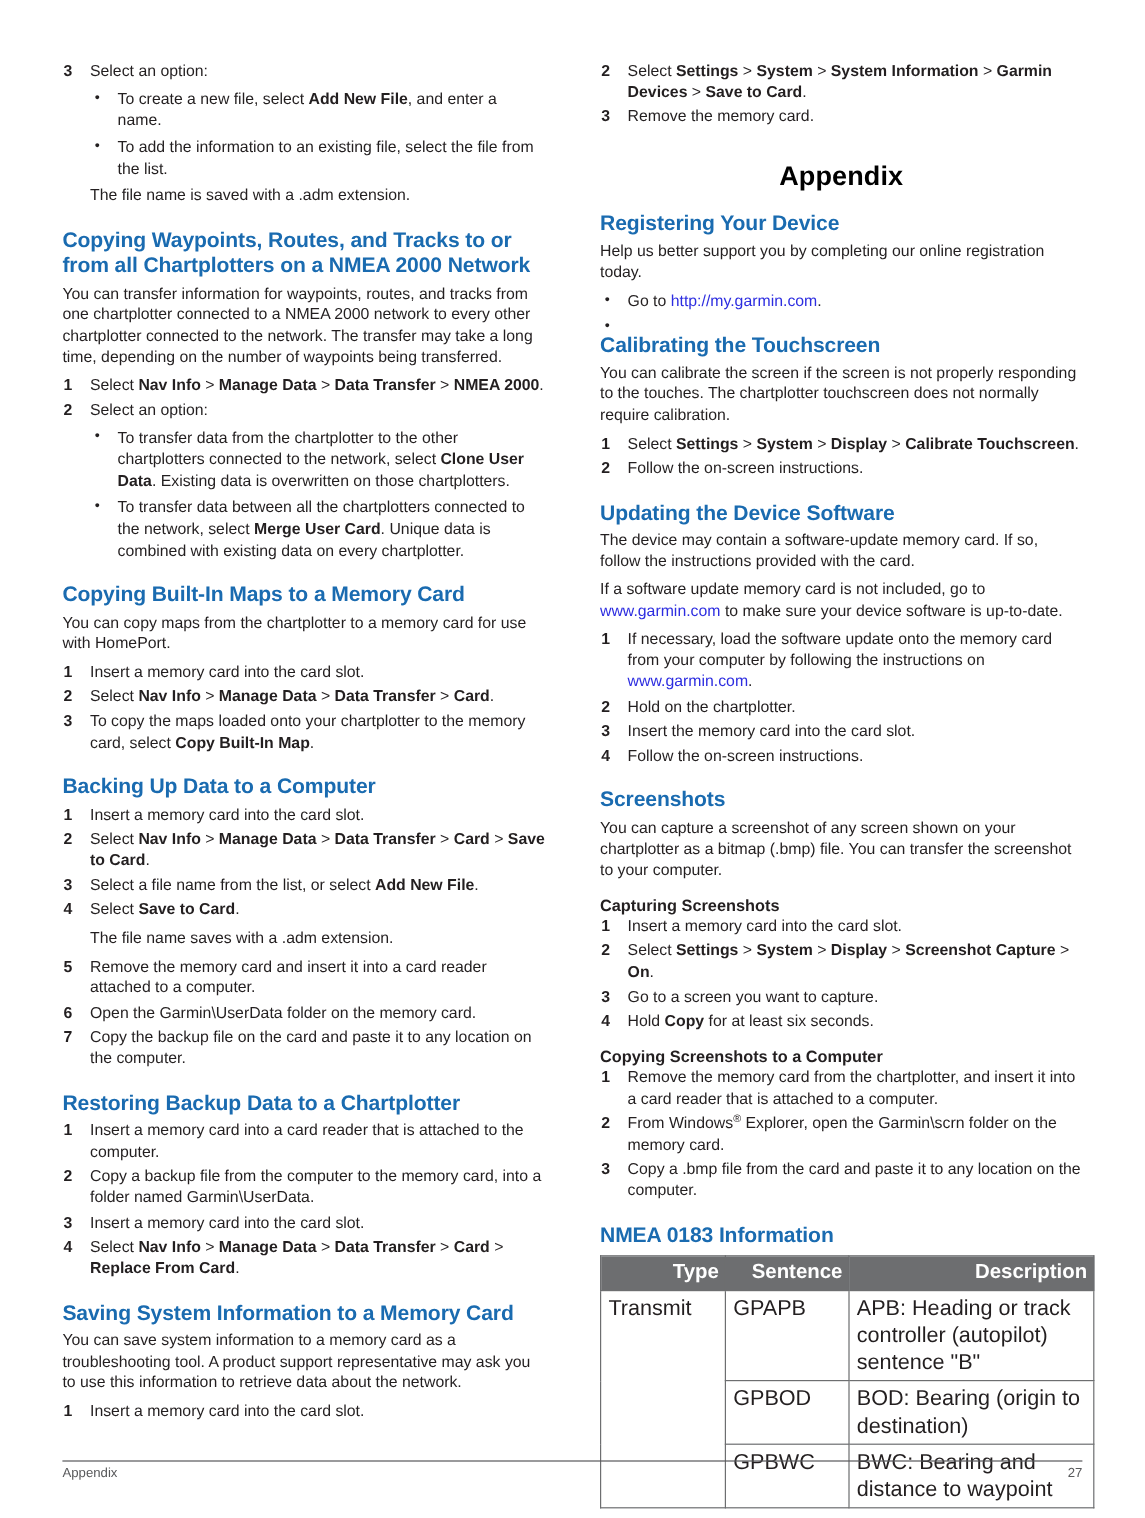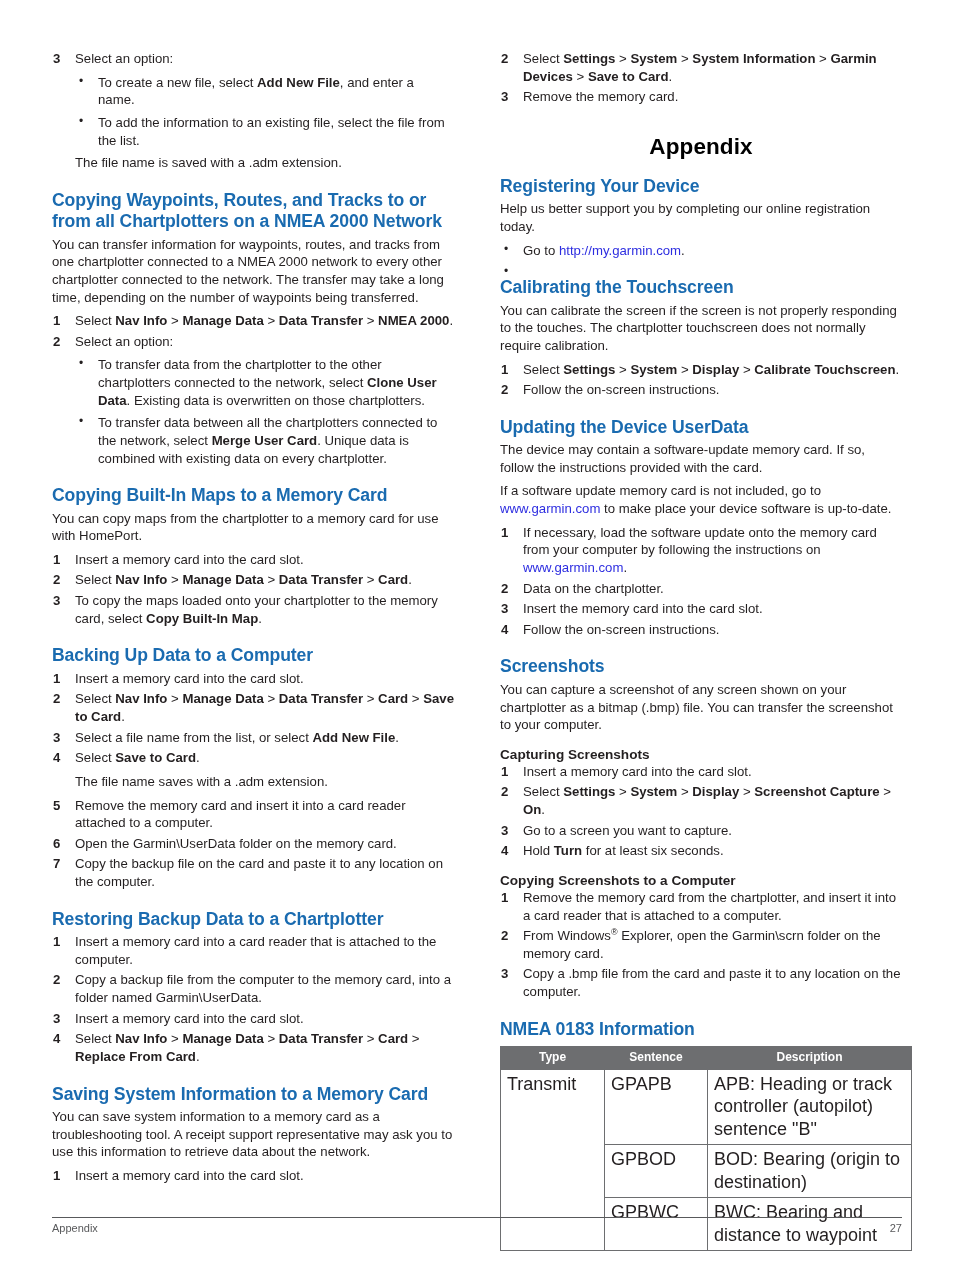--- a/index.html
+++ b/index.html
@@ -124,23 +124,23 @@
   
   table.nmea {
     border-collapse: collapse;
     width: 411px;
     margin-top: 6px;
     table-layout: fixed;
   }
   table.nmea th {
     background: #6d6e70;
     color: #ffffff;
-    font-size: 12px;
+    font-size: 17px;
     font-weight: bold;
-    text-align: center;
+    text-align: right;
     padding: 3px 5px 4px 5px;
     border: 1px solid #6d6e70;
     line-height: 1.2;
   }
   table.nmea td {
     font-size: 18px;
     color: #231f20;
     padding: 3px 5px 4px 6px;
     border: 1px solid #6d6e70;
     vertical-align: top;
@@ -258,21 +258,21 @@
         </li>
         <li>
           <span class="num">3</span><span>Insert a memory card into the card slot.</span>
         </li>
         <li>
           <span class="num">4</span><span>Select </span><b>Nav Info</b><span> &gt; </span><b>Manage Data</b><span> &gt; </span><b>Data Transfer</b><span> &gt; </span><b>Card</b><span> &gt; </span><b>Replace From Card</b><span>.</span>
         </li>
       </ol>
 
       <h2 class="sec">Saving System Information to a Memory Card</h2>
-      <p class="body">You can save system information to a memory card as a troubleshooting tool. A receipt support representative may ask you to use this information to retrieve data about the network.</p>
+      <p class="body">You can save system information to a memory card as a troubleshooting tool. A product support representative may ask you to use this information to retrieve data about the network.</p>
       <ol class="steps">
         <li>
           <span class="num">1</span><span>Insert a memory card into the card slot.</span>
         </li>
       </ol>
     </div>
 
     <div class="col">
 
       <ol class="steps">
@@ -301,29 +301,29 @@
       <p class="body">You can calibrate the screen if the screen is not properly responding to the touches. The chartplotter touchscreen does not normally require calibration.</p>
       <ol class="steps">
         <li>
           <span class="num">1</span><span>Select </span><b>Settings</b><span> &gt; </span><b>System</b><span> &gt; </span><b>Display</b><span> &gt; </span><b>Calibrate Touchscreen</b><span>.</span>
         </li>
         <li>
           <span class="num">2</span><span>Follow the on-screen instructions.</span>
         </li>
       </ol>
 
-      <h2 class="sec">Updating the Device UserData</h2>
+      <h2 class="sec">Updating the Device Software</h2>
       <p class="body">The device may contain a software-update memory card. If so, follow the instructions provided with the card.</p>
-      <p class="body"><span>If a software update memory card is not included, go to </span><a class="lnk" href="#" style="text-decoration:none;">www.garmin.com</a><span> to make place your device software is up-to-date.</span></p>
+      <p class="body"><span>If a software update memory card is not included, go to </span><a class="lnk" href="#" style="text-decoration:none;">www.garmin.com</a><span> to make sure your device software is up-to-date.</span></p>
       <ol class="steps">
         <li>
           <span class="num">1</span><span>If necessary, load the software update onto the memory card from your computer by following the instructions on </span><a class="lnk" href="#" style="text-decoration:none;">www.garmin.com</a><span>.</span>
         </li>
         <li>
-          <span class="num">2</span><span>Data on the chartplotter.</span>
+          <span class="num">2</span><span>Hold on the chartplotter.</span>
         </li>
         <li>
           <span class="num">3</span><span>Insert the memory card into the card slot.</span>
         </li>
         <li>
           <span class="num">4</span><span>Follow the on-screen instructions.</span>
         </li>
       </ol>
 
       <h2 class="sec">Screenshots</h2>
@@ -334,21 +334,21 @@
         <li>
           <span class="num">1</span><span>Insert a memory card into the card slot.</span>
         </li>
         <li>
           <span class="num">2</span><span>Select </span><b>Settings</b><span> &gt; </span><b>System</b><span> &gt; </span><b>Display</b><span> &gt; </span><b>Screenshot Capture</b><span> &gt; </span><b>On</b><span>.</span>
         </li>
         <li>
           <span class="num">3</span><span>Go to a screen you want to capture.</span>
         </li>
         <li>
-          <span class="num">4</span><span>Hold </span><b>Turn</b><span> for at least six seconds.</span>
+          <span class="num">4</span><span>Hold </span><b>Copy</b><span> for at least six seconds.</span>
         </li>
       </ol>
 
       <h3 class="sub">Copying Screenshots to a Computer</h3>
       <ol class="steps">
         <li>
           <span class="num">1</span><span>Remove the memory card from the chartplotter, and insert it into a card reader that is attached to a computer.</span>
         </li>
         <li>
           <span class="num">2</span><span>From Windows</span><sup>®</sup><span> Explorer, open the Garmin\scrn folder on the memory card.</span>

